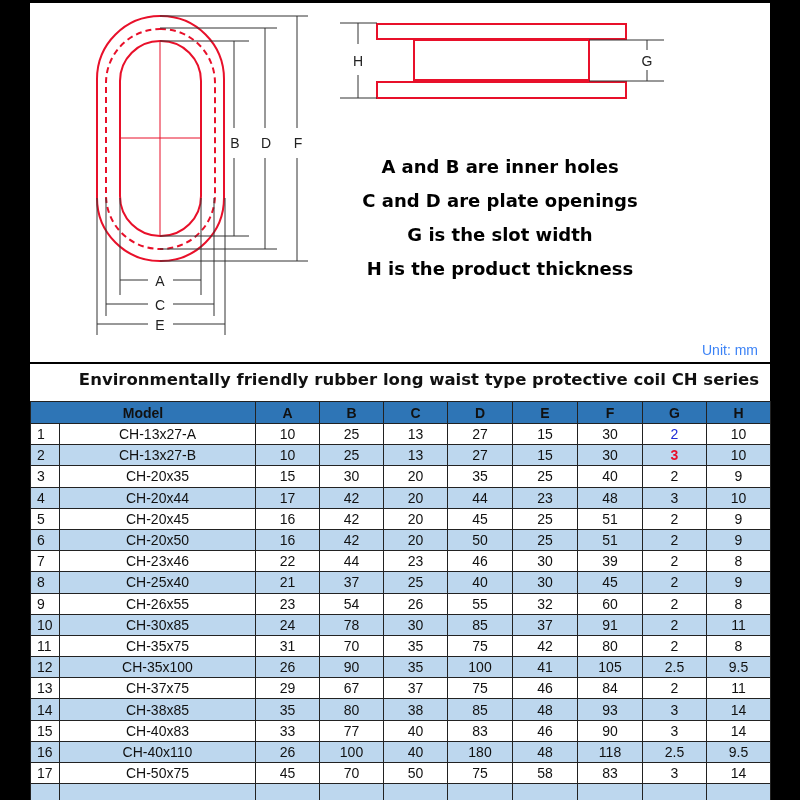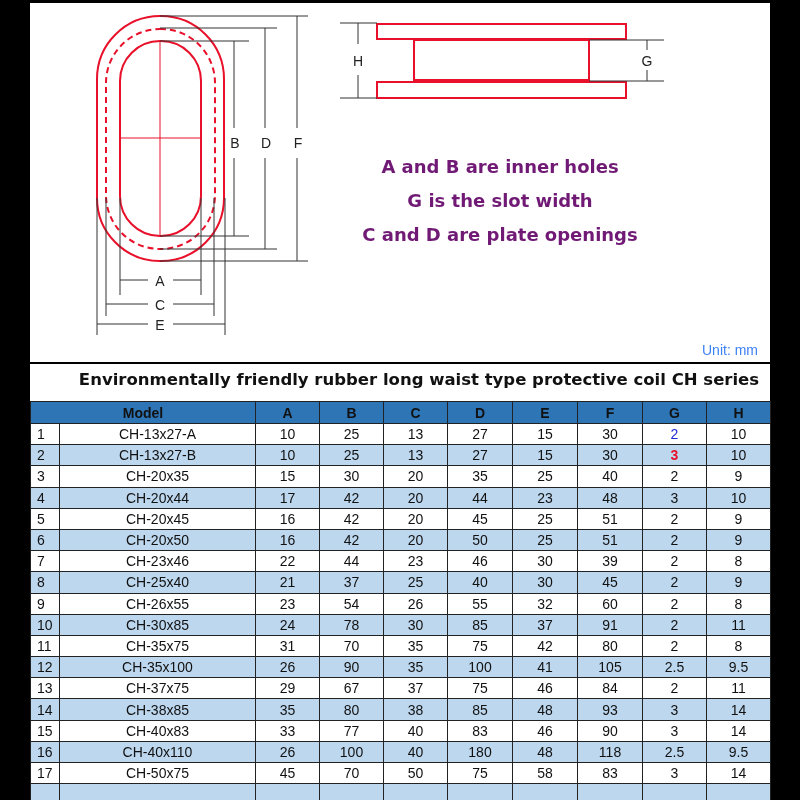--- a/index.html
+++ b/index.html
@@ -1,21 +1,21 @@
 <!DOCTYPE html>
 <html><head>
 <meta charset="utf-8">
 <style>
   * { box-sizing: border-box; margin: 0; padding: 0; }
   html, body { width: 800px; height: 800px; background: #000; overflow: hidden; }
   body { position: relative; font-family: "DejaVu Sans", "Liberation Sans", sans-serif; }
   .sheet { position: absolute; left: 30px; top: 0; width: 740px; height: 800px; background: #fff; }
   .topbar { position: absolute; left: 0; top: 0; width: 740px; height: 3px; background: #000; }
   .diagram-svg { position: absolute; left: 0; top: 0; }
-  .captions { position: absolute; left: 310px; top: 150px; width: 320px; text-align: center; color: #701a75; font-weight: bold; font-size: 18px; line-height: 34px; }
+  .captions { position: absolute; left: 310px; top: 150px; width: 320px; text-align: center; color: #000000; font-weight: bold; font-size: 18px; line-height: 34px; }
   .captions div { white-space: nowrap; }
   .unit { position: absolute; right: 12px; top: 342px; font-size: 14px; color: #3b82f6; font-family: "Liberation Sans", sans-serif; }
   .divider { position: absolute; left: 0; top: 362px; width: 740px; height: 2px; background: #000; }
   .title { position: absolute; left: 0; top: 366px; width: 778px; height: 27px; text-align: center; font-weight: bold; font-size: 16.5px; line-height: 27px; color: #111; white-space: nowrap; }
   table { position: absolute; left: 0; top: 393px; width: 740px; border-collapse: collapse; table-layout: fixed; font-family: "Liberation Sans", sans-serif; font-size: 14px; margin-top: 8px; }
   th, td { border: 1px solid #222; height: 21.2px; text-align: center; padding: 0; line-height: 20px; color: #111; white-space: nowrap; }
   th { background: #2e75b6; font-weight: bold; color: #111; height: 22px; }
   th.merged { text-align: center; }
   td.idx { text-align: left; padding-left: 6px; }
   tr.alt td { background: #bdd7ee; }
@@ -100,22 +100,23 @@
       </g>
       <g font-family="Liberation Sans, sans-serif" font-size="14" fill="#222" text-anchor="middle">
         <text x="328" y="66">H</text>
         <text x="617" y="66">G</text>
       </g>
     </g>
   </svg>
 
   <div class="captions">
     <div>A and B are inner holes</div>
+    <div>C and D are plate openings</div>
     <div>G is the slot width</div>
-    <div>C and D are plate openings</div>
+    <div>H is the product thickness</div>
   </div>
 
   <div class="unit">Unit: mm</div>
   <div class="divider"></div>
 
   <div class="title">Environmentally friendly rubber long waist type protective coil CH series</div>
 
   <table>
     <colgroup>
       <col style="width:29px">

